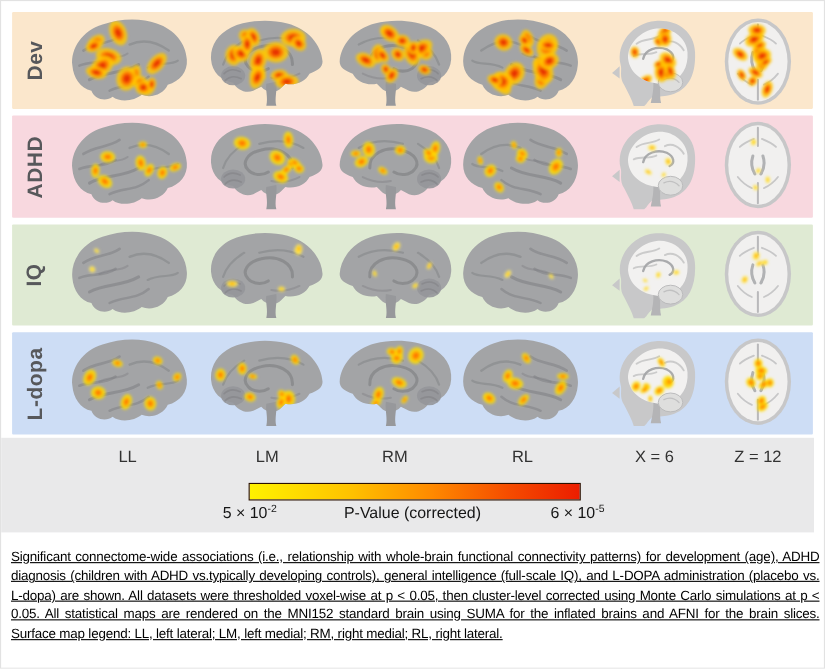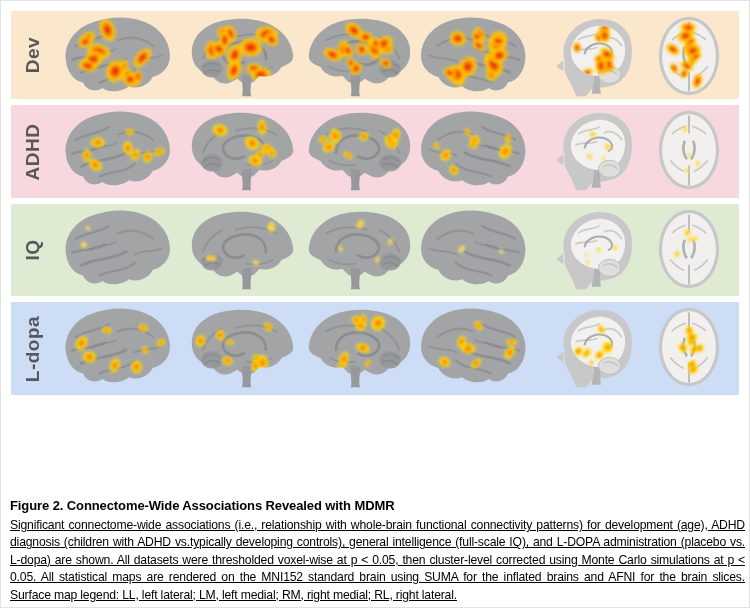--- a/index.html
+++ b/index.html
@@ -1496,19 +1496,31 @@
                     <ellipse cx="48.0" cy="47.2" rx="1.6" ry="1.3" fill="#ff7200"></ellipse>
                   </g>
                 </g>
               </g>
             </g>
           </svg>
         </div>
       </div>
   </div>
 
+  <div class="strip">
+    <span class="collab cl0">LL</span>
+    <span class="collab cl1">LM</span>
+    <span class="collab cl2">RM</span>
+    <span class="collab cl3">RL</span>
+    <span class="collab cl4">X = 6</span>
+    <span class="collab cl5">Z = 12</span>
+
+    <div class="cbar" id="cbar" style="background: linear-gradient(90deg, rgb(255, 242, 0) 0%, rgb(255, 195, 0) 30%, rgb(255, 138, 0) 55%, rgb(245, 77, 0) 78%, rgb(236, 29, 0) 100%);"></div>
+    <div class="cbar-label cbl"><span>5 × 10</span><sup>-2</sup></div>
+    <div class="cbar-label cbt">P-Value (corrected)</div>
+    <div class="cbar-label cbr"><span>6 × 10</span><sup>-5</sup></div>
+  </div>
 
   <div class="caption">
-    <div class="cap-title">Figure 2. Connectome-Wide Associations Revealed with MDMR</div>
     <div class="cap-body">Significant connectome-wide associations (i.e., relationship with whole-brain functional connectivity patterns) for development (age), ADHD diagnosis (children with ADHD vs.typically developing controls), general intelligence (full-scale IQ), and L-DOPA administration (placebo vs. L-dopa) are shown. All datasets were thresholded voxel-wise at p &lt; 0.05, then cluster-level corrected using Monte Carlo simulations at p &lt; 0.05. All statistical maps are rendered on the MNI152 standard brain using SUMA for the inflated brains and AFNI for the brain slices. Surface map legend: LL, left lateral; LM, left medial; RM, right medial; RL, right lateral.</div>
   </div>
 
 </div>
 
 </body></html>

